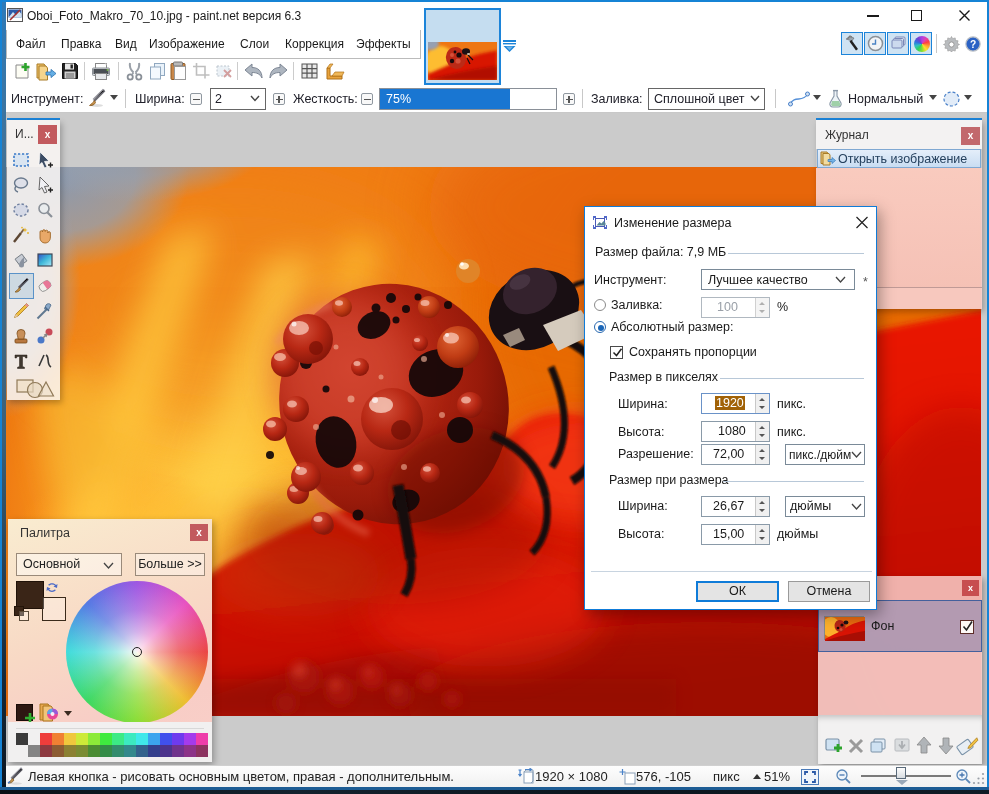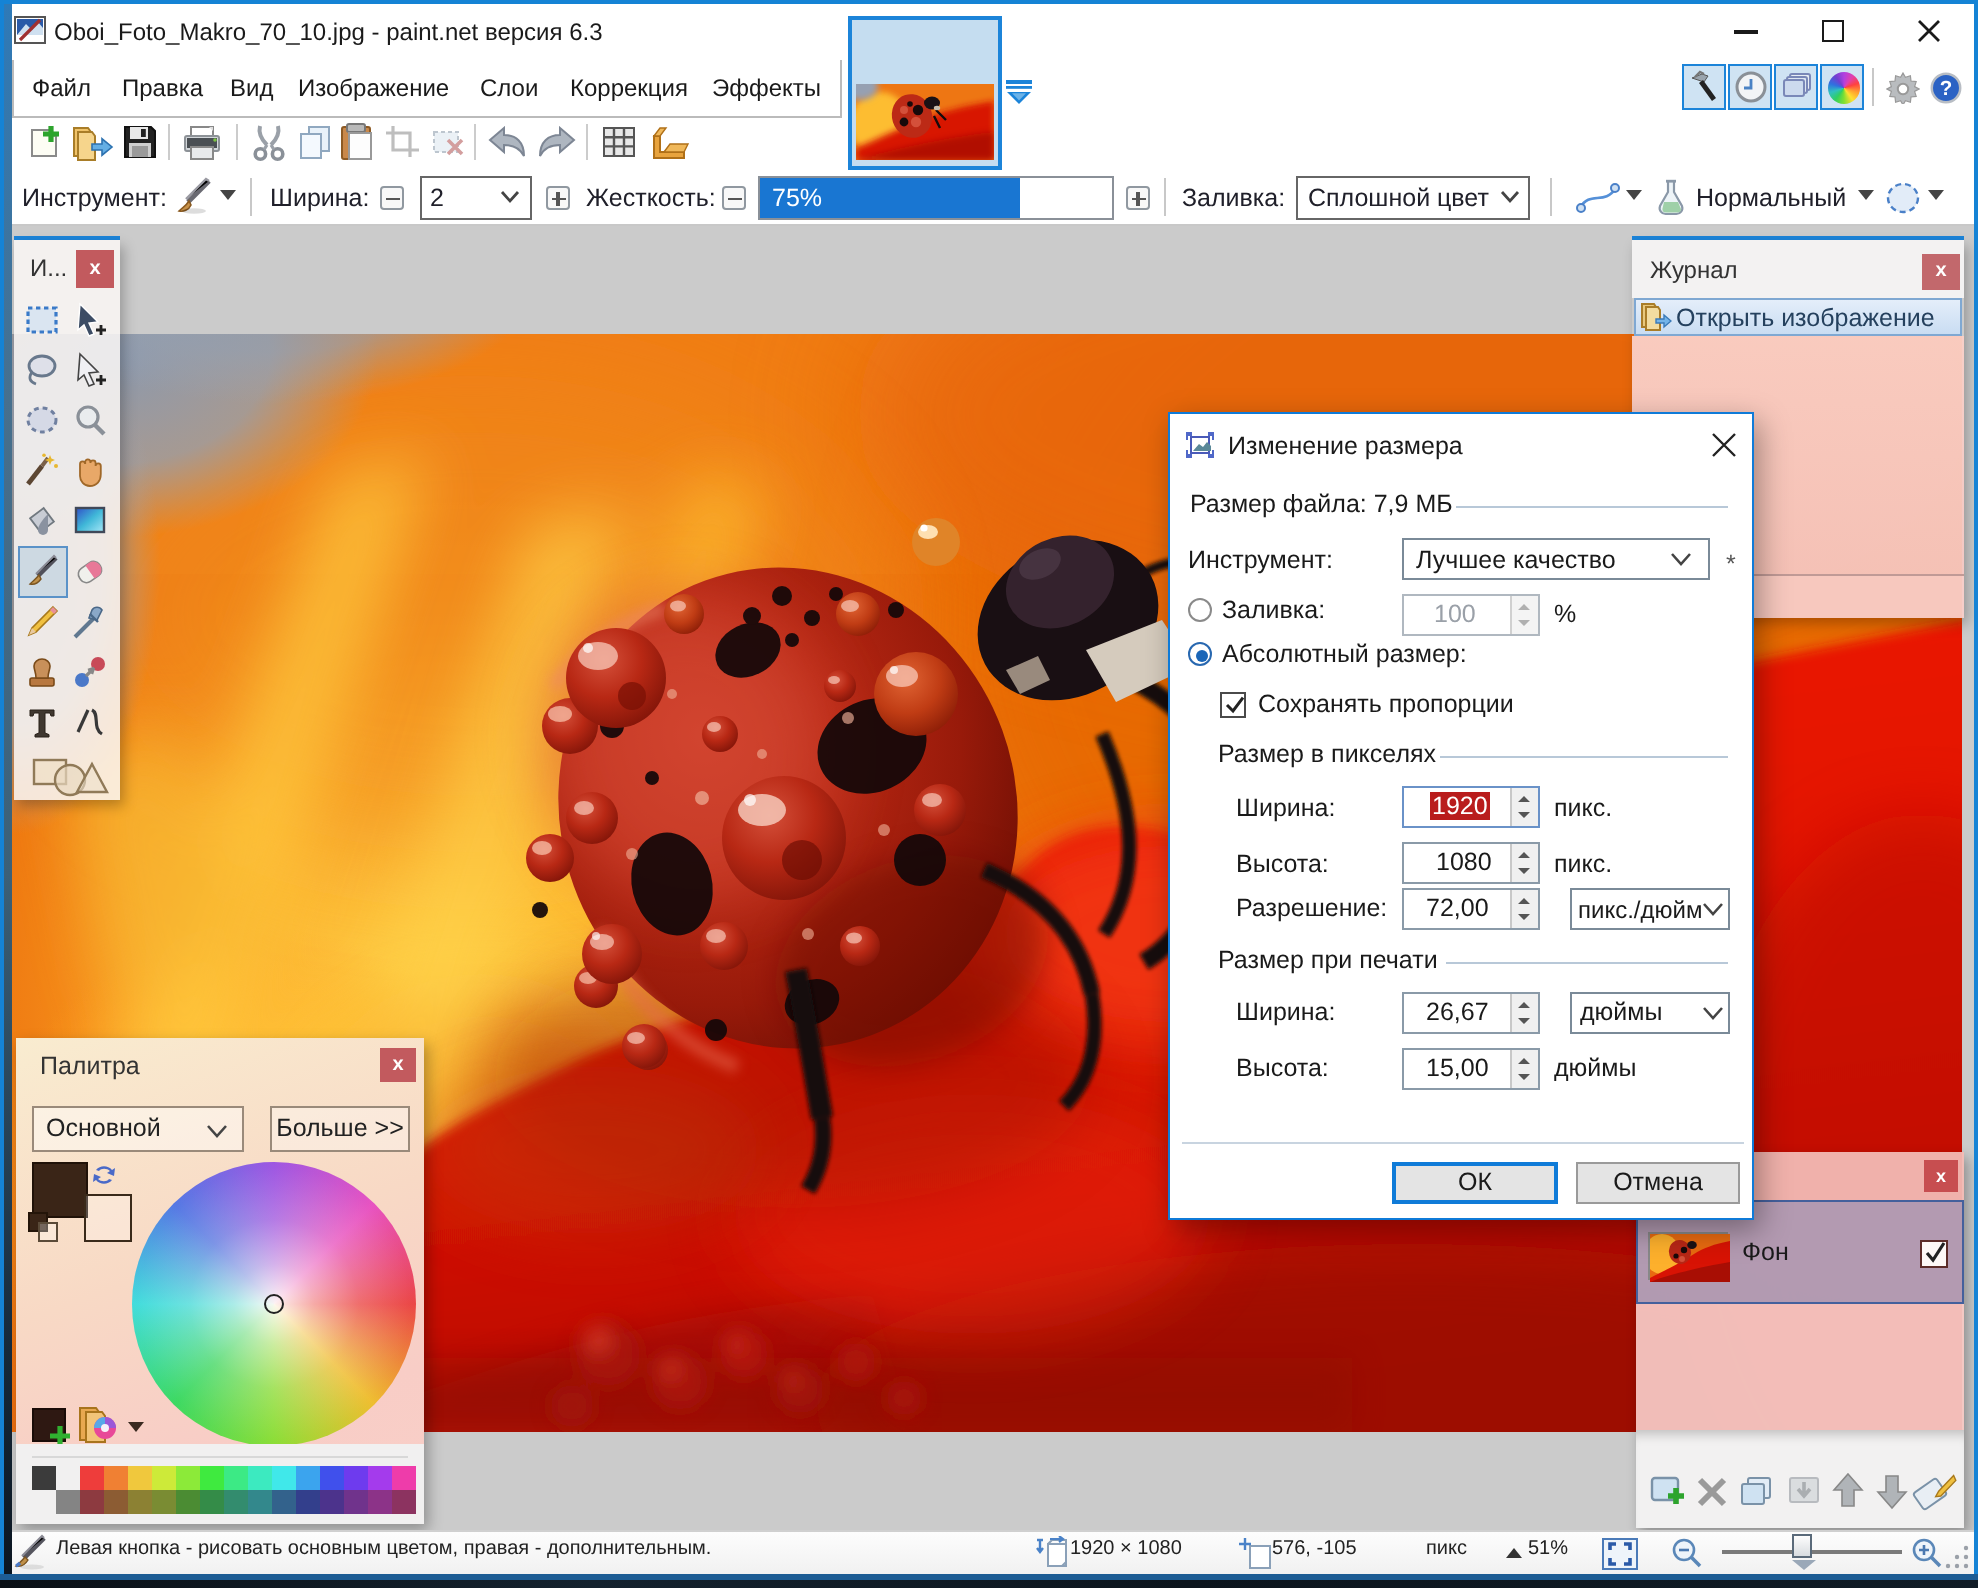--- a/index.html
+++ b/index.html
@@ -677,21 +677,21 @@
 <div class="abs" style="left:26px;top:113px">Абсолютный размер:</div>
 <div class="abs" style="left:25px;top:139px;width:13px;height:13px;border:1px solid #4a4a4a;background:#fff"></div>
 <svg class="abs" style="left:26.5px;top:140px" width="11" height="11" viewBox="0 0 11 11">
       <path d="M1.5 5.5 L4.5 8.5 L9.5 1.8" stroke="#222" stroke-width="1.5" fill="none"></path>
     </svg>
 <div class="abs" style="left:44px;top:138px">Сохранять пропорции</div>
 <div class="abs" style="left:24px;top:163px">Размер в пикселях</div>
 <div class="abs" style="left:135px;top:171px;width:144px;height:1px;background:#b8c8d8"></div>
 <div class="abs" style="left:33px;top:190px">Ширина:</div>
 <div class="abs" style="left:116px;top:186px;width:69px;height:21px;border:1px solid #6a92c8;background:#fff"></div>
-<div class="abs" style="left:130px;top:189px;background:#b91c1c;color:#fff;padding:0 1px">1920</div>
+<div class="abs" style="left:130px;top:189px;background:#a16207;color:#fff;padding:0 1px">1920</div>
 <div class="abs" style="left:170px;top:187px;width:14px;height:19px;background:#f0f0f0;border-left:1px solid #c8c8c8"></div>
 <svg class="abs" style="left:172px;top:189px" width="10" height="15" viewBox="0 0 10 15">
       <path d="M2 5 L5 2 L8 5 Z M2 10 L5 13 L8 10 Z" fill="#555"></path>
     </svg>
 <div class="abs" style="left:192px;top:190px">пикс.</div>
 <div class="abs" style="left:33px;top:218px">Высота:</div>
 <div class="abs" style="left:116px;top:214px;width:69px;height:21px;border:1px solid #8a9aa8;background:#fff"></div>
 <div class="abs" style="left:133px;top:217px">1080</div>
 <div class="abs" style="left:170px;top:215px;width:14px;height:19px;background:#f0f0f0;border-left:1px solid #c8c8c8"></div>
 <svg class="abs" style="left:172px;top:217px" width="10" height="15" viewBox="0 0 10 15">
@@ -703,21 +703,21 @@
 <div class="abs" style="left:128px;top:240px">72,00</div>
 <div class="abs" style="left:170px;top:238px;width:14px;height:19px;background:#f0f0f0;border-left:1px solid #c8c8c8"></div>
 <svg class="abs" style="left:172px;top:240px" width="10" height="15" viewBox="0 0 10 15">
       <path d="M2 5 L5 2 L8 5 Z M2 10 L5 13 L8 10 Z" fill="#555"></path>
     </svg>
 <div class="abs" style="left:200px;top:237px;width:80px;height:21px;background:#fff;border:1px solid #7a8a98"></div>
 <div class="abs" style="left:204px;top:241px;font-size:12px">пикс./дюйм</div>
 <svg class="abs" style="left:266px;top:244px" width="11" height="8" viewBox="0 0 11 8">
       <path d="M1 1 L5.5 6 L10 1" stroke="#444" stroke-width="1.3" fill="none"></path>
     </svg>
-<div class="abs" style="left:24px;top:266px">Размер при печати</div>
+<div class="abs" style="left:24px;top:266px">Размер при размера</div>
 <div class="abs" style="left:138px;top:274px;width:141px;height:1px;background:#b8c8d8"></div>
 <div class="abs" style="left:33px;top:292px">Ширина:</div>
 <div class="abs" style="left:116px;top:289px;width:69px;height:21px;border:1px solid #8a9aa8;background:#fff"></div>
 <div class="abs" style="left:128px;top:292px">26,67</div>
 <div class="abs" style="left:170px;top:290px;width:14px;height:19px;background:#f0f0f0;border-left:1px solid #c8c8c8"></div>
 <svg class="abs" style="left:172px;top:292px" width="10" height="15" viewBox="0 0 10 15">
       <path d="M2 5 L5 2 L8 5 Z M2 10 L5 13 L8 10 Z" fill="#555"></path>
     </svg>
 <div class="abs" style="left:200px;top:289px;width:80px;height:21px;background:#fff;border:1px solid #7a8a98"></div>
 <div class="abs" style="left:205px;top:292px">дюймы</div>
@@ -800,21 +800,21 @@
         <div class="abs" style="left:128px;top:226px;width:12px;height:12px;background:#33628c"></div>
         <div class="abs" style="left:140px;top:226px;width:12px;height:12px;background:#333f8c"></div>
         <div class="abs" style="left:152px;top:226px;width:12px;height:12px;background:#4c338c"></div>
         <div class="abs" style="left:164px;top:226px;width:12px;height:12px;background:#70338c"></div>
         <div class="abs" style="left:176px;top:226px;width:12px;height:12px;background:#8c3388"></div>
         <div class="abs" style="left:188px;top:226px;width:12px;height:12px;background:#8c3360"></div>
       </div>
 </path></div>
 
 <div class="abs" style="left:6px;top:765px;width:981px;height:22px;background:linear-gradient(#fdfdfd,#f1f1f1);border-top:1px solid #d0d0d0;z-index:50"></div>
-<div id="status" class="abs" style="left:6px;top:765px;width:981px;height:22px;z-index:51;font-size:10px;color:#222">
+<div id="status" class="abs" style="left:6px;top:765px;width:981px;height:22px;z-index:51;font-size:13px;color:#222">
 <svg class="abs" style="left:0px;top:2px" width="18" height="18" viewBox="0 0 18 18">
       <path d="M16 2 L6 12" stroke="#55555e" stroke-width="2.4"></path>
       <path d="M16 2 L15 1 L5 11" stroke="#8a8a94" stroke-width="1.1"></path>
       <path d="M6.5 11.5 C5 13.5 4 14 2 16 C4.5 16.5 6.5 15.5 8 13 Z" fill="#c09048" stroke="#7a5420" stroke-width=".7"></path>
       <path d="M2 16 C3 15.5 3.5 15 4 14.5" stroke="#4a7ac8" stroke-width="1.6"></path>
       <ellipse cx="10" cy="16.5" rx="6" ry="1.2" fill="#00000018"></ellipse>
     </svg>
 <div class="abs" style="left:22px;top:4px">Левая кнопка - рисовать основным цветом, правая - дополнительным.</div>
 <svg class="abs" style="left:511px;top:3px" width="17" height="17" viewBox="0 0 17 17">
       <rect x="7" y="4" width="9" height="11" fill="#fff" stroke="#8aa0b8"></rect>

